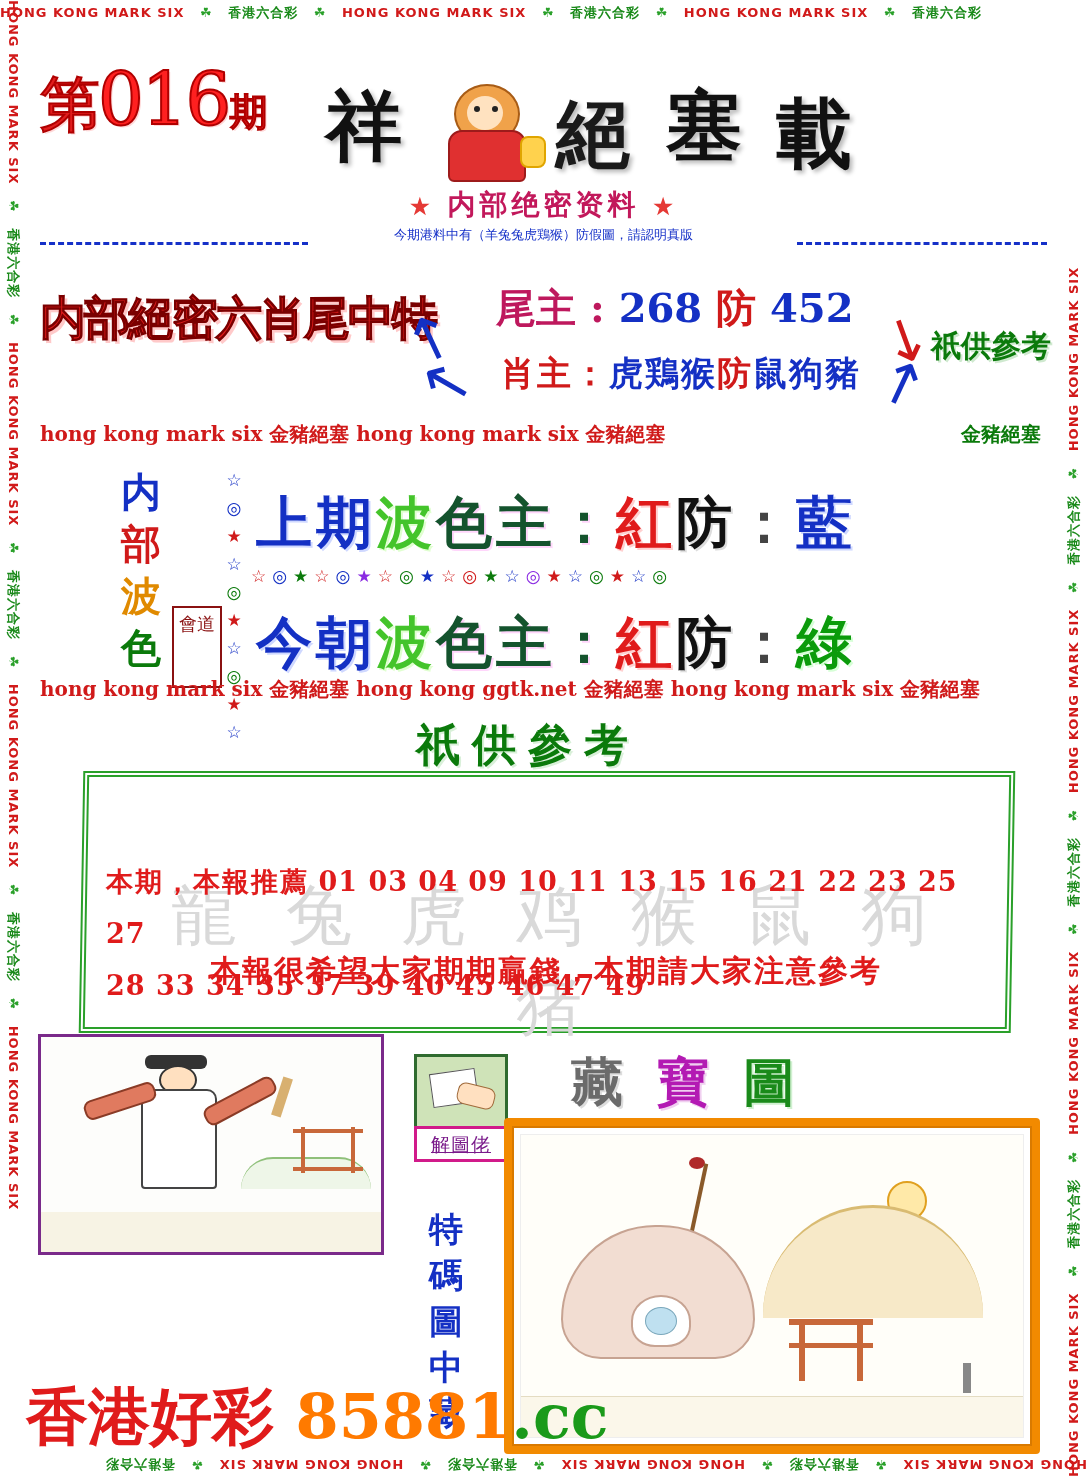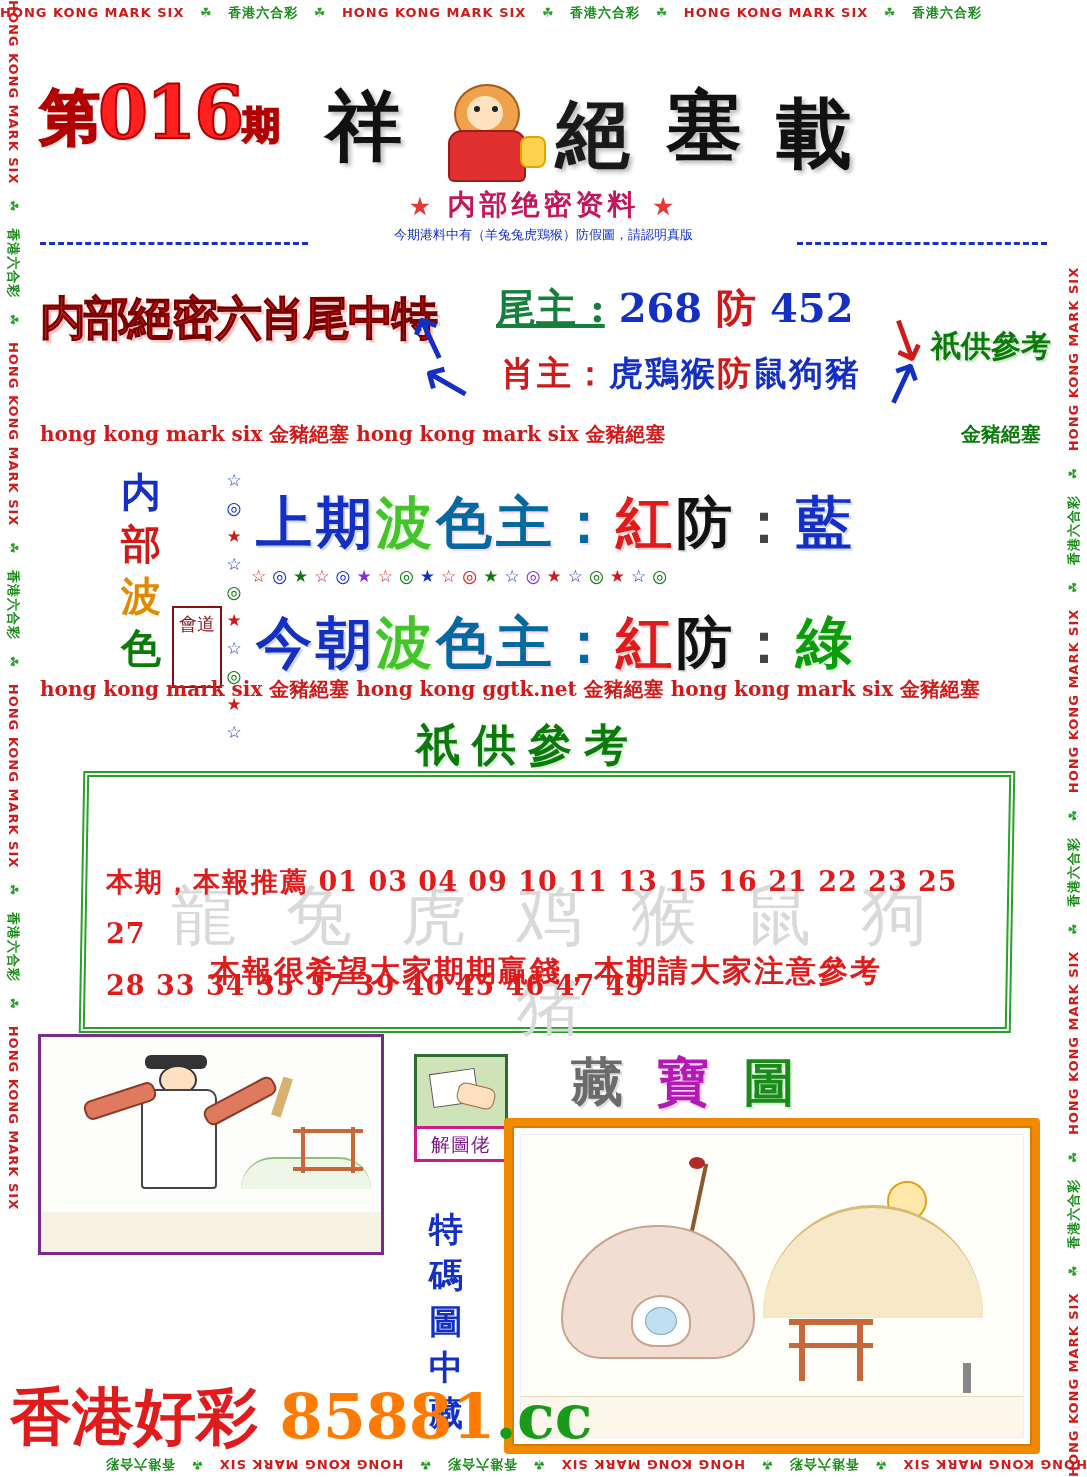--- a/index.html
+++ b/index.html
@@ -31,22 +31,22 @@
   .grn{color:#1a8a1a;}
   .clover{color:#2aa02a;}
 
   
   .page{
     position:absolute;left:26px;top:26px;width:1035px;height:1425px;
   }
 
   
   .issue{
-    position:absolute;left:14px;top:44px;
-    font-size:60px;font-weight:bold;color:#e11d1d;
+    position:absolute;left:14px;top:32px;
+    font-size:60px;font-weight:normal;color:#e11d1d;
     -webkit-text-stroke:2px #b00000;
     font-family:"DejaVu Serif","Liberation Serif",serif;
     letter-spacing:-2px;
     text-shadow:2px 2px 0 #ffd9d9;
   }
   .issue .num{font-size:72px;color:#ff2020;}
   .issue .qi{font-size:38px;}
 
   
   .bigtitle{
@@ -111,21 +111,21 @@
     font-family:"DejaVu Serif","Liberation Serif",serif;
     color:#e01b1b;-webkit-text-stroke:1px #7a0000;
     text-shadow:3px 3px 0 #ffc9c9;
     letter-spacing:-2px;
   }
   .tail-line{
     position:absolute;left:470px;top:255px;
     font-size:40px;font-weight:bold;
     font-family:"DejaVu Serif","Liberation Serif",serif;
   }
-  .tail-line .lbl{color:#15803d;text-decoration:underline;}
+  .tail-line .lbl{color:#be185d;}
   .tail-line .n1{color:#1430c4;}
   .tail-line .fang{color:#d01a1a;}
   .tail-line .n2{color:#1430c4;}
   .xiao-line{
     position:absolute;left:475px;top:325px;
     font-size:34px;font-weight:bold;
     font-family:"DejaVu Serif","Liberation Serif",serif;
     color:#1430c4;letter-spacing:2px;
   }
   .xiao-line .red{color:#d01a1a;}
@@ -179,21 +179,21 @@
   .d-green{color:#0b7a0b;}
 
   
   .waverow{
     position:absolute;left:230px;font-size:56px;font-weight:bold;
     font-family:"DejaVu Serif","Liberation Serif",serif;
     white-space:nowrap;letter-spacing:4px;
   }
   .waverow .p{color:#1430c4;text-shadow:2px 2px 0 #cfd8ff;}
   .waverow .wave{color:#44c42b;text-shadow:2px 2px 0 #e0ffd0;}
-  .waverow .se{color:#0369a1;text-shadow:2px 2px 0 #ffd6fb;margin-top:44px;}
+  .waverow .se{color:#14532d;text-shadow:2px 2px 0 #ffd6fb;margin-top:44px;}
   .waverow .red{color:#e01b1b;text-shadow:2px 2px 0 #ffd0d0;}
   .waverow .fang{color:#111;text-shadow:2px 2px 0 #ddd;}
   .waverow .colon{color:#444;}
   .waverow .blue{color:#1430c4;text-shadow:2px 2px 0 #cfd8ff;}
   .waverow .green{color:#0b9b0b;text-shadow:2px 2px 0 #d6ffd6;}
   .row-up{top:460px;}
   .row-now{top:580px;}
 
   .starline{
     position:absolute;left:225px;top:540px;width:790px;
@@ -292,20 +292,21 @@
   }
   .decoder .pic .hand{
     position:absolute;left:40px;top:28px;width:36px;height:20px;background:#ffe0c0;
     border:1px solid #a06a3a;border-radius:8px;transform:rotate(14deg);
   }
   .decoder .label{
     position:absolute;left:0;top:72px;width:88px;height:30px;line-height:30px;
     background:#ffffff;border:3px solid #d11a8a;color:#7a1a8a;
     font-size:19px;text-align:center;letter-spacing:1px;
     font-family:"DejaVu Serif","Liberation Serif",serif;
+    text-decoration:underline;
   }
 
   
   .treasure{
     position:absolute;left:545px;top:1022px;
     font-size:52px;font-weight:bold;letter-spacing:34px;
     font-family:"DejaVu Serif","Liberation Serif",serif;
     color:#555;
   }
   .treasure .t1{color:#6b6b6b;text-shadow:2px 2px 0 #ddd;}
@@ -376,21 +377,21 @@
   .pic-main .person{
     position:absolute;right:52px;bottom:44px;width:8px;height:30px;background:#888;
   }
 
   
   .footer-wm{
     position:absolute;left:10px;bottom:18px;
     font-size:62px;font-weight:bold;white-space:nowrap;
     font-family:"DejaVu Serif","Liberation Serif",serif;
   }
-  .footer-wm .cn{color:#e01b1b;}
+  .footer-wm .cn{color:#e01b1b;margin-left:16px;}
   .footer-wm .num{color:#ff7a00;}
   .footer-wm .tld{color:#1a9a1a;}
 </style>
 </head>
 <body>
 
 <div class="border-strip strip-top">
   <span class="strip-inner">
     <span>HONG KONG MARK SIX</span>
     <span class="clover">☘</span>

